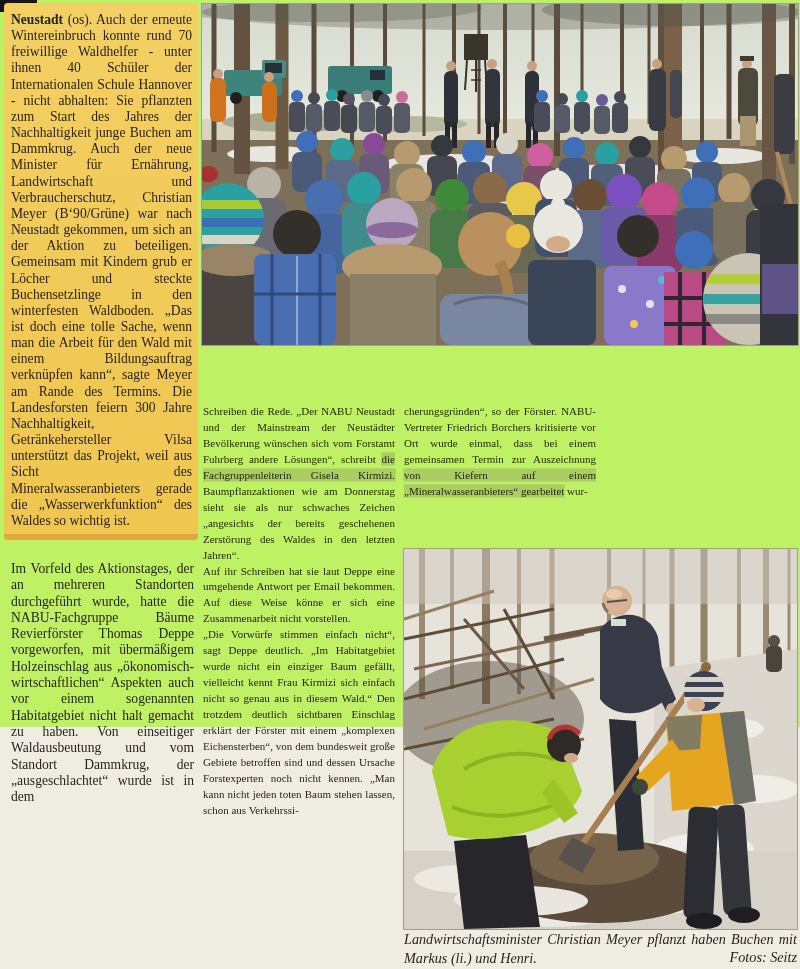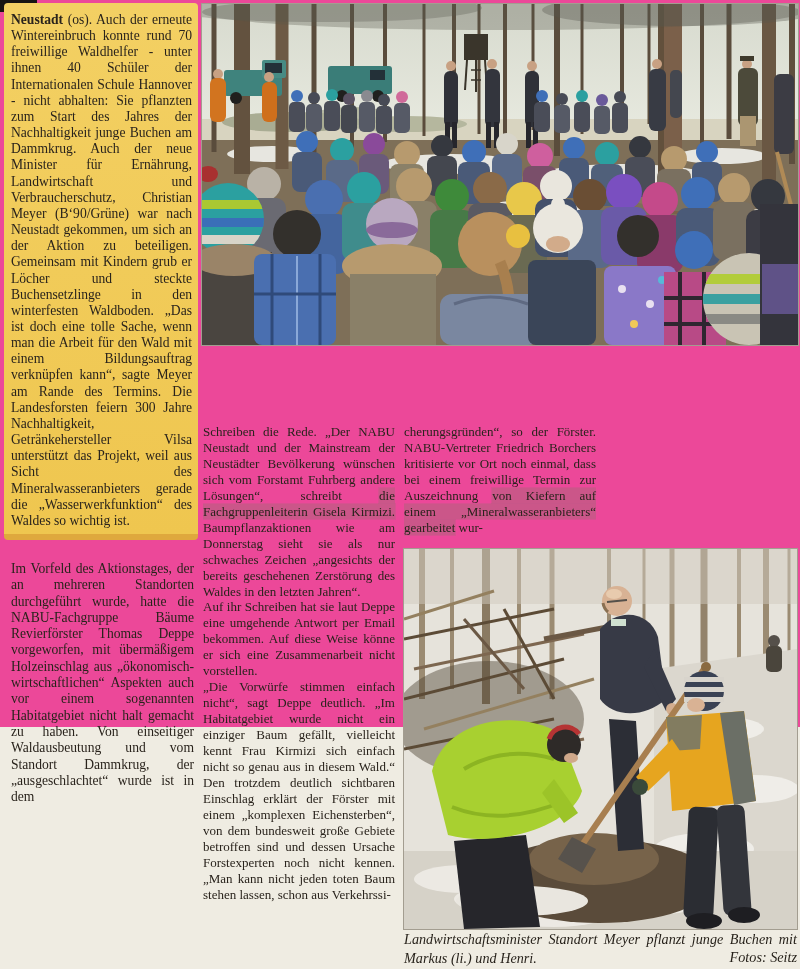--- a/index.html
+++ b/index.html
@@ -1,17 +1,17 @@
 <!DOCTYPE html>
 <html><head>
 <meta charset="utf-8">
 <style>
   html,body{margin:0;padding:0;}
   body{width:800px;height:969px;overflow:hidden;background:#efece2;}
-  .page{position:relative;width:800px;height:727px;background:#ec4899;
+  .page{position:relative;width:800px;height:727px;background:#bef264;
         font-family:"Liberation Serif", serif;color:#29231c;}
   .corner-mark{position:absolute;left:0;top:0;width:37px;height:12px;background:#171512;}
 
   
   .lead-col{position:absolute;left:4px;top:3px;width:194px;}
   .lead-highlight{background:linear-gradient(#f3d063,#efc64f);border-bottom:6px solid #dfa83d;
         border-radius:4px;padding:9px 6px 5px 7px;text-align:justify;
         font-size:13.6px;line-height:16.15px;}
   .lead-word{font-weight:bold;}
   .lead-p2{margin:21px 4px 0 7px;text-align:justify;font-size:13.6px;line-height:16.3px;}
@@ -23,22 +23,22 @@
   .photo svg{display:block;width:100%;height:100%;}
 
   
   .caption{position:absolute;font-style:italic;font-size:14.4px;line-height:19.6px;
         text-align:justify;color:#241f18;}
   .caption1{left:203px;top:350px;width:594px;}
   .caption2{left:404px;top:930px;width:393px;font-size:14.2px;line-height:18.8px;}
   .credit{position:absolute;right:0;bottom:1px;font-style:italic;margin-top:40px;}
 
   
-  .col{position:absolute;top:424px;width:192px;text-align:justify;
-        font-size:13px;line-height:15.95px;}
+  .col{position:absolute;top:404px;width:192px;text-align:justify;
+        font-size:11px;line-height:15.95px;}
   .col p{margin:0;}
   .col1{left:203px;} .col2{left:404px;} .col3{left:604px;}
   .grey-mark{background:rgba(125,118,104,0.30);box-shadow:0 0 0 1px rgba(125,118,104,0.18);}
   .bold-seg{font-weight:bold;}
 </style>
 </head>
 <body>
 
 <div class="page">
 
@@ -401,21 +401,21 @@
   </div>
 
 
   <div class="col col1">
     <p><span>Schreiben die Rede. „Der NABU Neustadt und der Mainstream der Neustädter Bevölkerung wünschen sich vom Forstamt Fuhrberg andere Lösungen“, schreibt </span><span class="grey-mark">die Fachgruppenleiterin Gisela Kirmizi.</span><span> Baumpflanzaktionen wie am Donnerstag sieht sie als nur schwaches Zeichen „angesichts der bereits geschehenen Zerstörung des Waldes in den letzten Jahren“.</span></p>
     <p>Auf ihr Schreiben hat sie laut Deppe eine umgehende Antwort per Email bekommen. Auf diese Weise könne er sich eine Zusammenarbeit nicht vorstellen.</p>
     <p>„Die Vorwürfe stimmen einfach nicht“, sagt Deppe deutlich. „Im Habitatgebiet wurde nicht ein einziger Baum gefällt, vielleicht kennt Frau Kirmizi sich einfach nicht so genau aus in diesem Wald.“ Den trotzdem deutlich sichtbaren Einschlag erklärt der Förster mit einem „komplexen Eichensterben“, von dem bundesweit große Gebiete betroffen sind und dessen Ursache Forstexperten noch nicht kennen. „Man kann nicht jeden toten Baum stehen lassen, schon aus Verkehrssi-</p>
   </div>
 
   <div class="col col2">
-    <p><span>cherungsgründen“, so der Förster. NABU-Vertreter Friedrich Borchers kritisierte vor Ort noch einmal, dass bei einem freiwillige Termin zur Auszeichnung </span><span class="grey-mark">von Kiefern auf einem „Mineralwasseranbieters“ gearbeitet</span><span> wur-</span></p>
+    <p><span>cherungsgründen“, so der Förster. NABU-Vertreter Friedrich Borchers kritisierte vor Ort wurde einmal, dass bei einem gemeinsamen Termin zur Auszeichnung </span><span class="grey-mark">von Kiefern auf einem „Mineralwasseranbieters“ gearbeitet</span><span> wur-</span></p>
   </div>
 
 
   <div class="photo photo2">
     <svg viewBox="0 0 393 380" preserveAspectRatio="none">
       <rect x="0" y="0" width="393" height="380" fill="#e6e3db"></rect>
       <g stroke="#9b8b72">
         <line x1="18" y1="0" x2="18" y2="150" stroke-width="6"></line>
         <line x1="48" y1="0" x2="48" y2="140" stroke-width="4"></line>
         <line x1="82" y1="0" x2="82" y2="155" stroke-width="8" stroke="#8a7a62"></line>
@@ -503,17 +503,17 @@
         <ellipse cx="167" cy="209" rx="7" ry="5" fill="#d0a88a"></ellipse>
       </g>
       <g>
         <circle cx="370" cy="92" r="6" fill="#55504a"></circle>
         <rect x="362" y="97" width="16" height="26" rx="5" fill="#4a453c"></rect>
       </g>
     </svg>
   </div>
 
   <div class="caption caption2">
-    <span>Landwirtschaftsminister Standort Meyer pflanzt junge Buchen mit Markus (li.) und Henri.</span>
+    <span>Landwirtschaftsminister Christian Meyer pflanzt haben Buchen mit Markus (li.) und Henri.</span>
     <span class="credit">Fotos: Seitz</span>
   </div>
 
 </div>
 
 </body></html>

